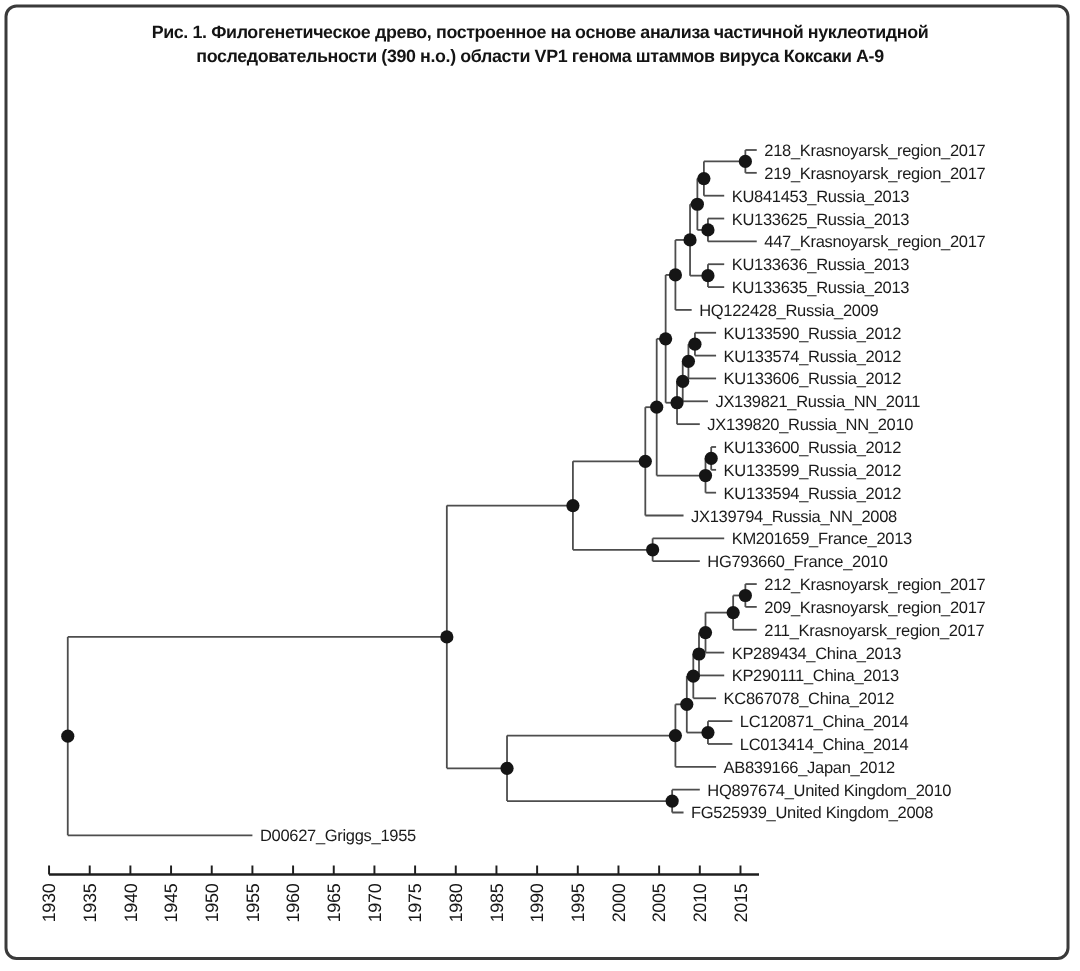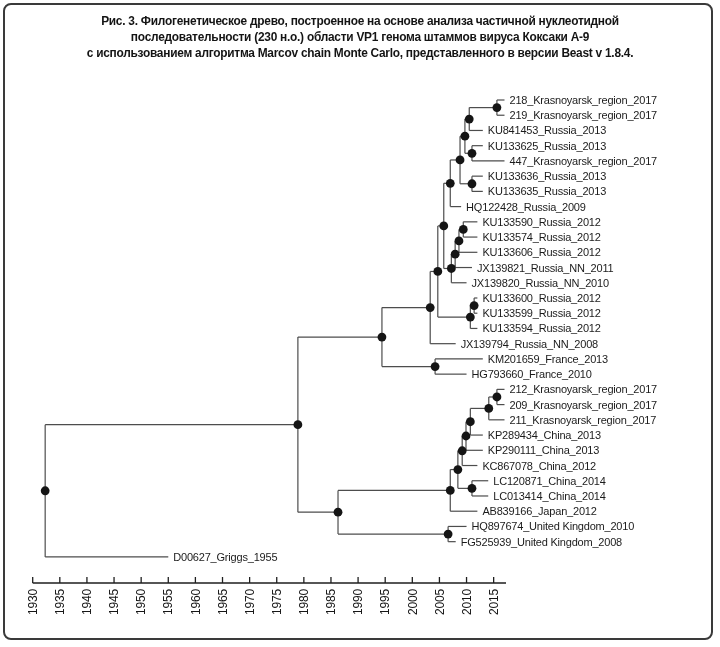--- a/index.html
+++ b/index.html
@@ -14,23 +14,22 @@
   #tree-svg text{letter-spacing:-0.2px}
   .axis-title{position:absolute;left:0;top:656px;width:540px;text-align:center;
        font-size:12.4px;letter-spacing:-0.2px}
 </style>
 </head>
 <body>
 
 <div class="figure-border"></div>
 
 <div class="caption">
-  <div class="caption-line">Рис. 3. Филогенетическое древо, построенное на основе анализа частичной нуклеотидной</div>
-  <div class="caption-line">последовательности (230 н.о.) области VP1 генома штаммов вируса Коксаки А-9</div>
-  <div class="caption-line">с использованием алгоритма Marcov chain Monte Carlo, представленного в версии Beast v 1.8.4.</div>
+  <div class="caption-line">Рис. 1. Филогенетическое древо, построенное на основе анализа частичной нуклеотидной</div>
+  <div class="caption-line">последовательности (390 н.о.) области VP1 генома штаммов вируса Коксаки А-9</div>
 </div>
 
 <svg id="tree-svg" width="720" height="647" viewBox="0 0 720 647">
     <g stroke="#4d4d4d" stroke-width="1.2" fill="none">
       <line x1="45.17289999999976" y1="424.633994140625" x2="45.17289999999976" y2="556.9000000000001"></line>
       <line x1="45.17289999999976" y1="424.633994140625" x2="297.88470000000046" y2="424.633994140625"></line>
       <line x1="297.88470000000046" y1="337.04662109375" x2="297.88470000000046" y2="512.2213671875"></line>
       <line x1="297.88470000000046" y1="337.04662109375" x2="381.9412000000005" y2="337.04662109375"></line>
       <line x1="381.9412000000005" y1="307.5682421875" x2="381.9412000000005" y2="366.525"></line>
       <line x1="381.9412000000005" y1="307.5682421875" x2="430.20589999999976" y2="307.5682421875"></line>

